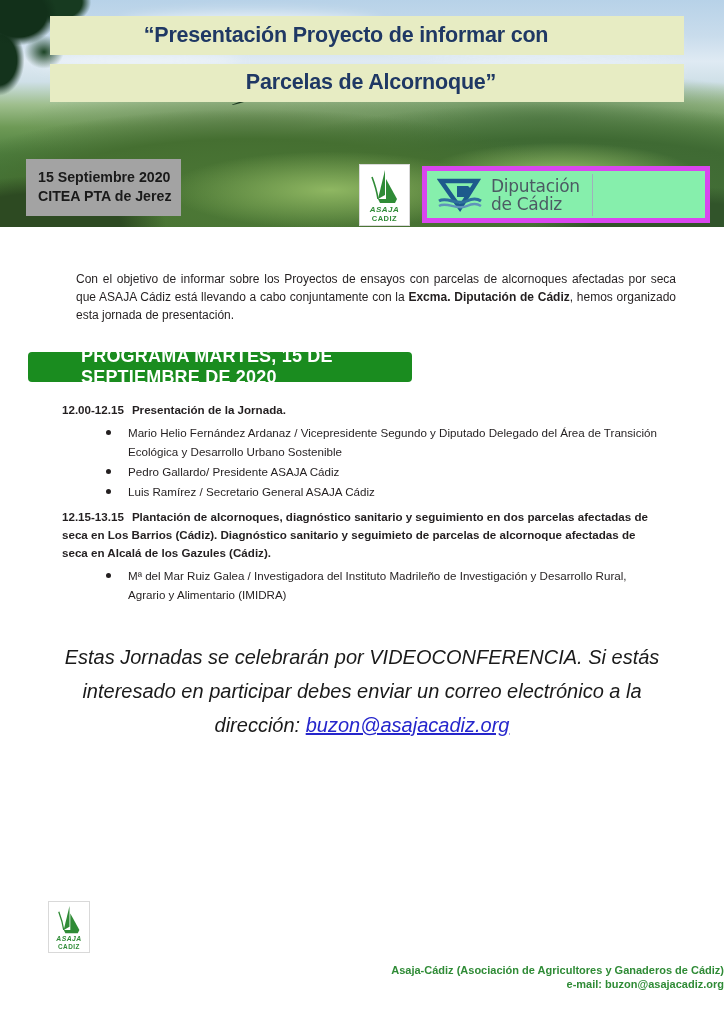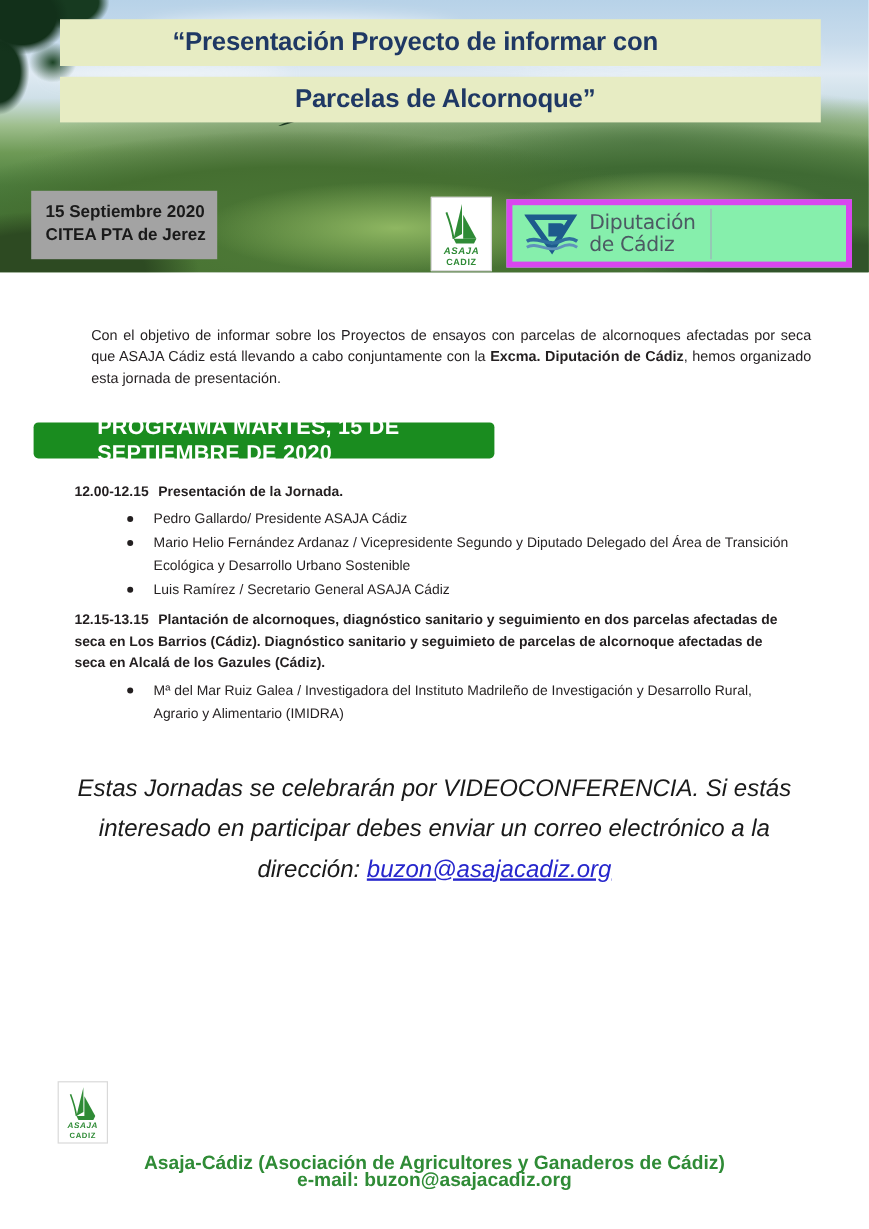--- a/index.html
+++ b/index.html
@@ -275,24 +275,24 @@
     color: #2626cc;
     text-decoration: underline;
     font-style: italic;
   }
 
   
   .footer {
     position: absolute;
     left: 0; top: 963px;
     width: 724px;
-    text-align: center;
+    text-align: right;
     color: #2f8b36;
     font-weight: bold;
-    font-size: 16px;
+    font-size: 11px;
     line-height: 14px;
   }
 </style>
 </head>
 <body>
 
 <div class="header">
   <div class="photo"></div>
   <div class="cloud c1"></div>
   <div class="cloud c2"></div>
@@ -349,22 +349,22 @@
 
 <div class="program-bar">
   <span>PROGRAMA MARTES, 15 DE SEPTIEMBRE DE 2020</span>
 </div>
 
 <div class="block block-1">
   <div class="block-head">
     <span class="time">12.00-12.15</span><span>Presentación de la Jornada.</span>
   </div>
   <ul class="people">
+    <li>Mario Helio Fernández Ardanaz / Vicepresidente Segundo y Diputado Delegado del Área de Transición Ecológica y Desarrollo Urbano Sostenible</li>
     <li>Pedro Gallardo/ Presidente ASAJA Cádiz</li>
-    <li>Mario Helio Fernández Ardanaz / Vicepresidente Segundo y Diputado Delegado del Área de Transición Ecológica y Desarrollo Urbano Sostenible</li>
     <li>Luis Ramírez / Secretario General ASAJA Cádiz</li>
   </ul>
 </div>
 
 <div class="block block-2">
   <div class="block-head">
     <span class="time">12.15-13.15</span><span>Plantación de alcornoques, diagnóstico sanitario y seguimiento en dos parcelas afectadas de seca en Los Barrios (Cádiz). Diagnóstico sanitario y seguimieto de parcelas de alcornoque afectadas de seca en Alcalá de los Gazules (Cádiz).</span>
   </div>
   <ul class="people">
     <li>Mª del Mar Ruiz Galea / Investigadora del Instituto Madrileño de Investigación y Desarrollo Rural, Agrario y Alimentario (IMIDRA)</li>

